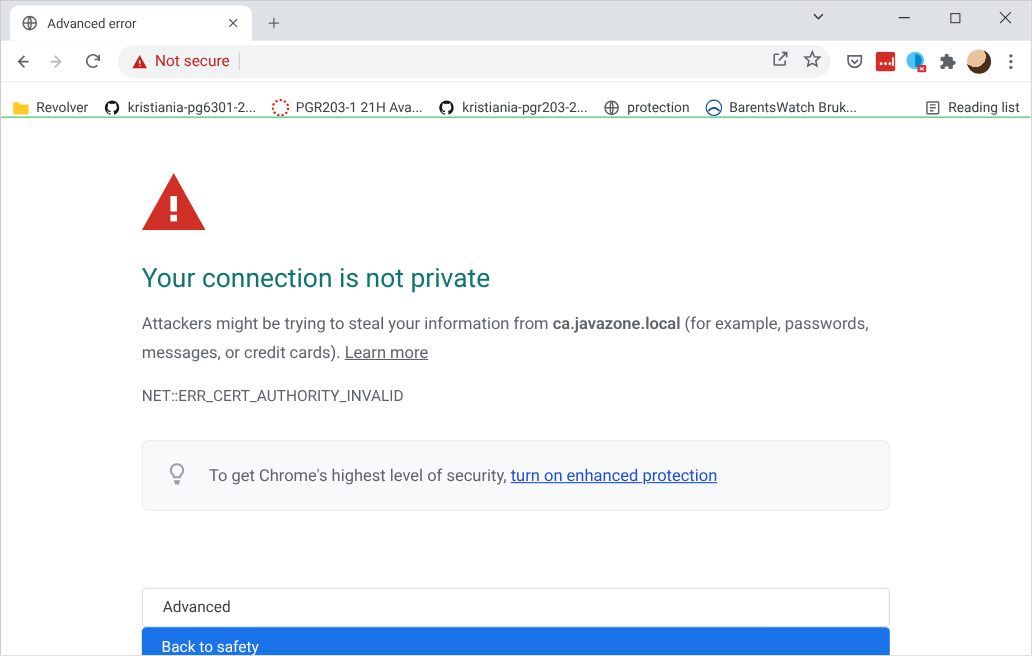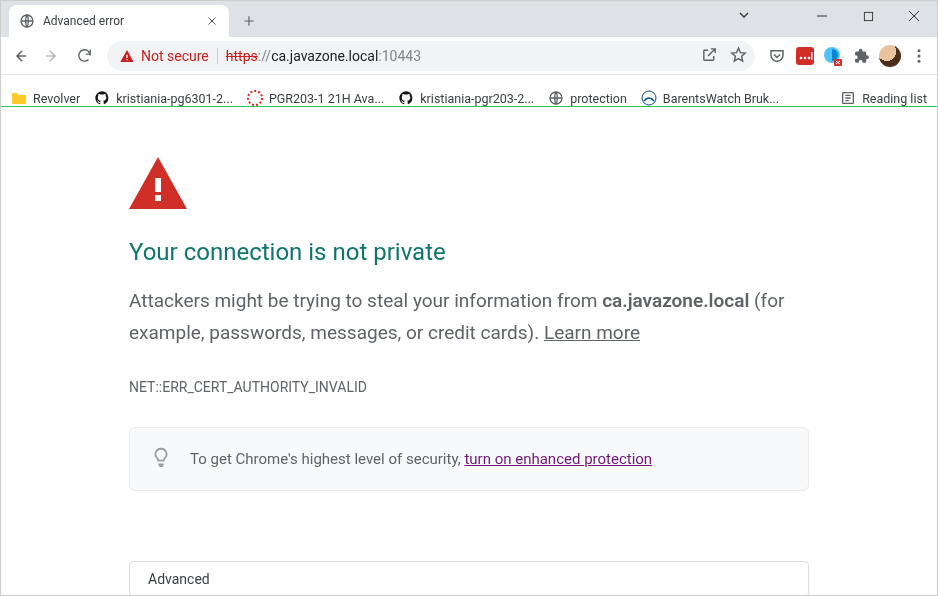--- a/index.html
+++ b/index.html
@@ -130,44 +130,44 @@
     padding: 50px 0 0 0;
   }
   .warn-triangle { color:#cf2f26; }
   h1 {
     margin: 26px 0 14px;
     font-size: 24px;
     font-weight: 400;
     color: #0f766e;
   }
   .desc {
-    font-size: 19px;
+    font-size: 15px;
     line-height: 1.7;
     color: #5f6368;
-    margin-bottom: 29px;
+    margin-bottom: 19px;
   }
   .desc b { color:#5f6368; font-weight:600; }
   .desc a { color:#5f6368; }
   .errcode {
     font-size: 14px;
     color: #5f6368;
     margin-bottom: 32px;
   }
   .tipbox {
     border: 1px solid #ebebeb;
     background: #f8f9fa;
     border-radius: 6px;
     padding: 18px 20px;
     display:flex;
     align-items:center;
     gap: 18px;
     font-size: 15px;
     color: #5f6368;
   }
-  .tipbox a { color: #701a75; }
+  .tipbox a { color: #1d4ed8; }
   .btnrow {
     margin-top: 70px;
     display:flex;
     justify-content: space-between;
     flex-direction: column;
   }
   .btn {
     height: 36px;
     padding: 0 18px;
     border-radius: 4px;
@@ -252,23 +252,20 @@
       </svg>
   </div>
   <div class="omnibox">
     <span class="not-secure">
       <svg viewBox="0 0 24 24" width="16" height="16" fill="#c5221f">
           <path d="M12 3L2 21h20L12 3zm-1 7h2v5h-2v-5zm0 6.5h2v2h-2v-2z"></path>
         </svg>
       <span>Not secure</span>
     </span>
     <span class="divider"></span>
-    <span class="url">
-      <span class="strike">https</span><span class="muted">://</span><span>ca.javazone.local</span><span class="muted">:10443</span>
-    </span>
     <span class="spacer"></span>
     <span class="right-icons">
       <span><svg viewBox="0 0 24 24" width="17" height="17" fill="none" stroke="currentColor" stroke-width="2">
             <path d="M14 4h6v6M20 4L10 14M18 14v5a1 1 0 01-1 1H5a1 1 0 01-1-1V7a1 1 0 011-1h5"></path>
           </svg></span>
       <span><svg viewBox="0 0 24 24" width="17" height="17" fill="none" stroke="currentColor" stroke-width="2">
             <path d="M12 3l2.7 6.3 6.8.6-5.1 4.6 1.5 6.7L12 17.8 6.1 21.2l1.5-6.7L2.5 9.9l6.8-.6z"></path>
           </svg></span>
     </span>
   </div>

